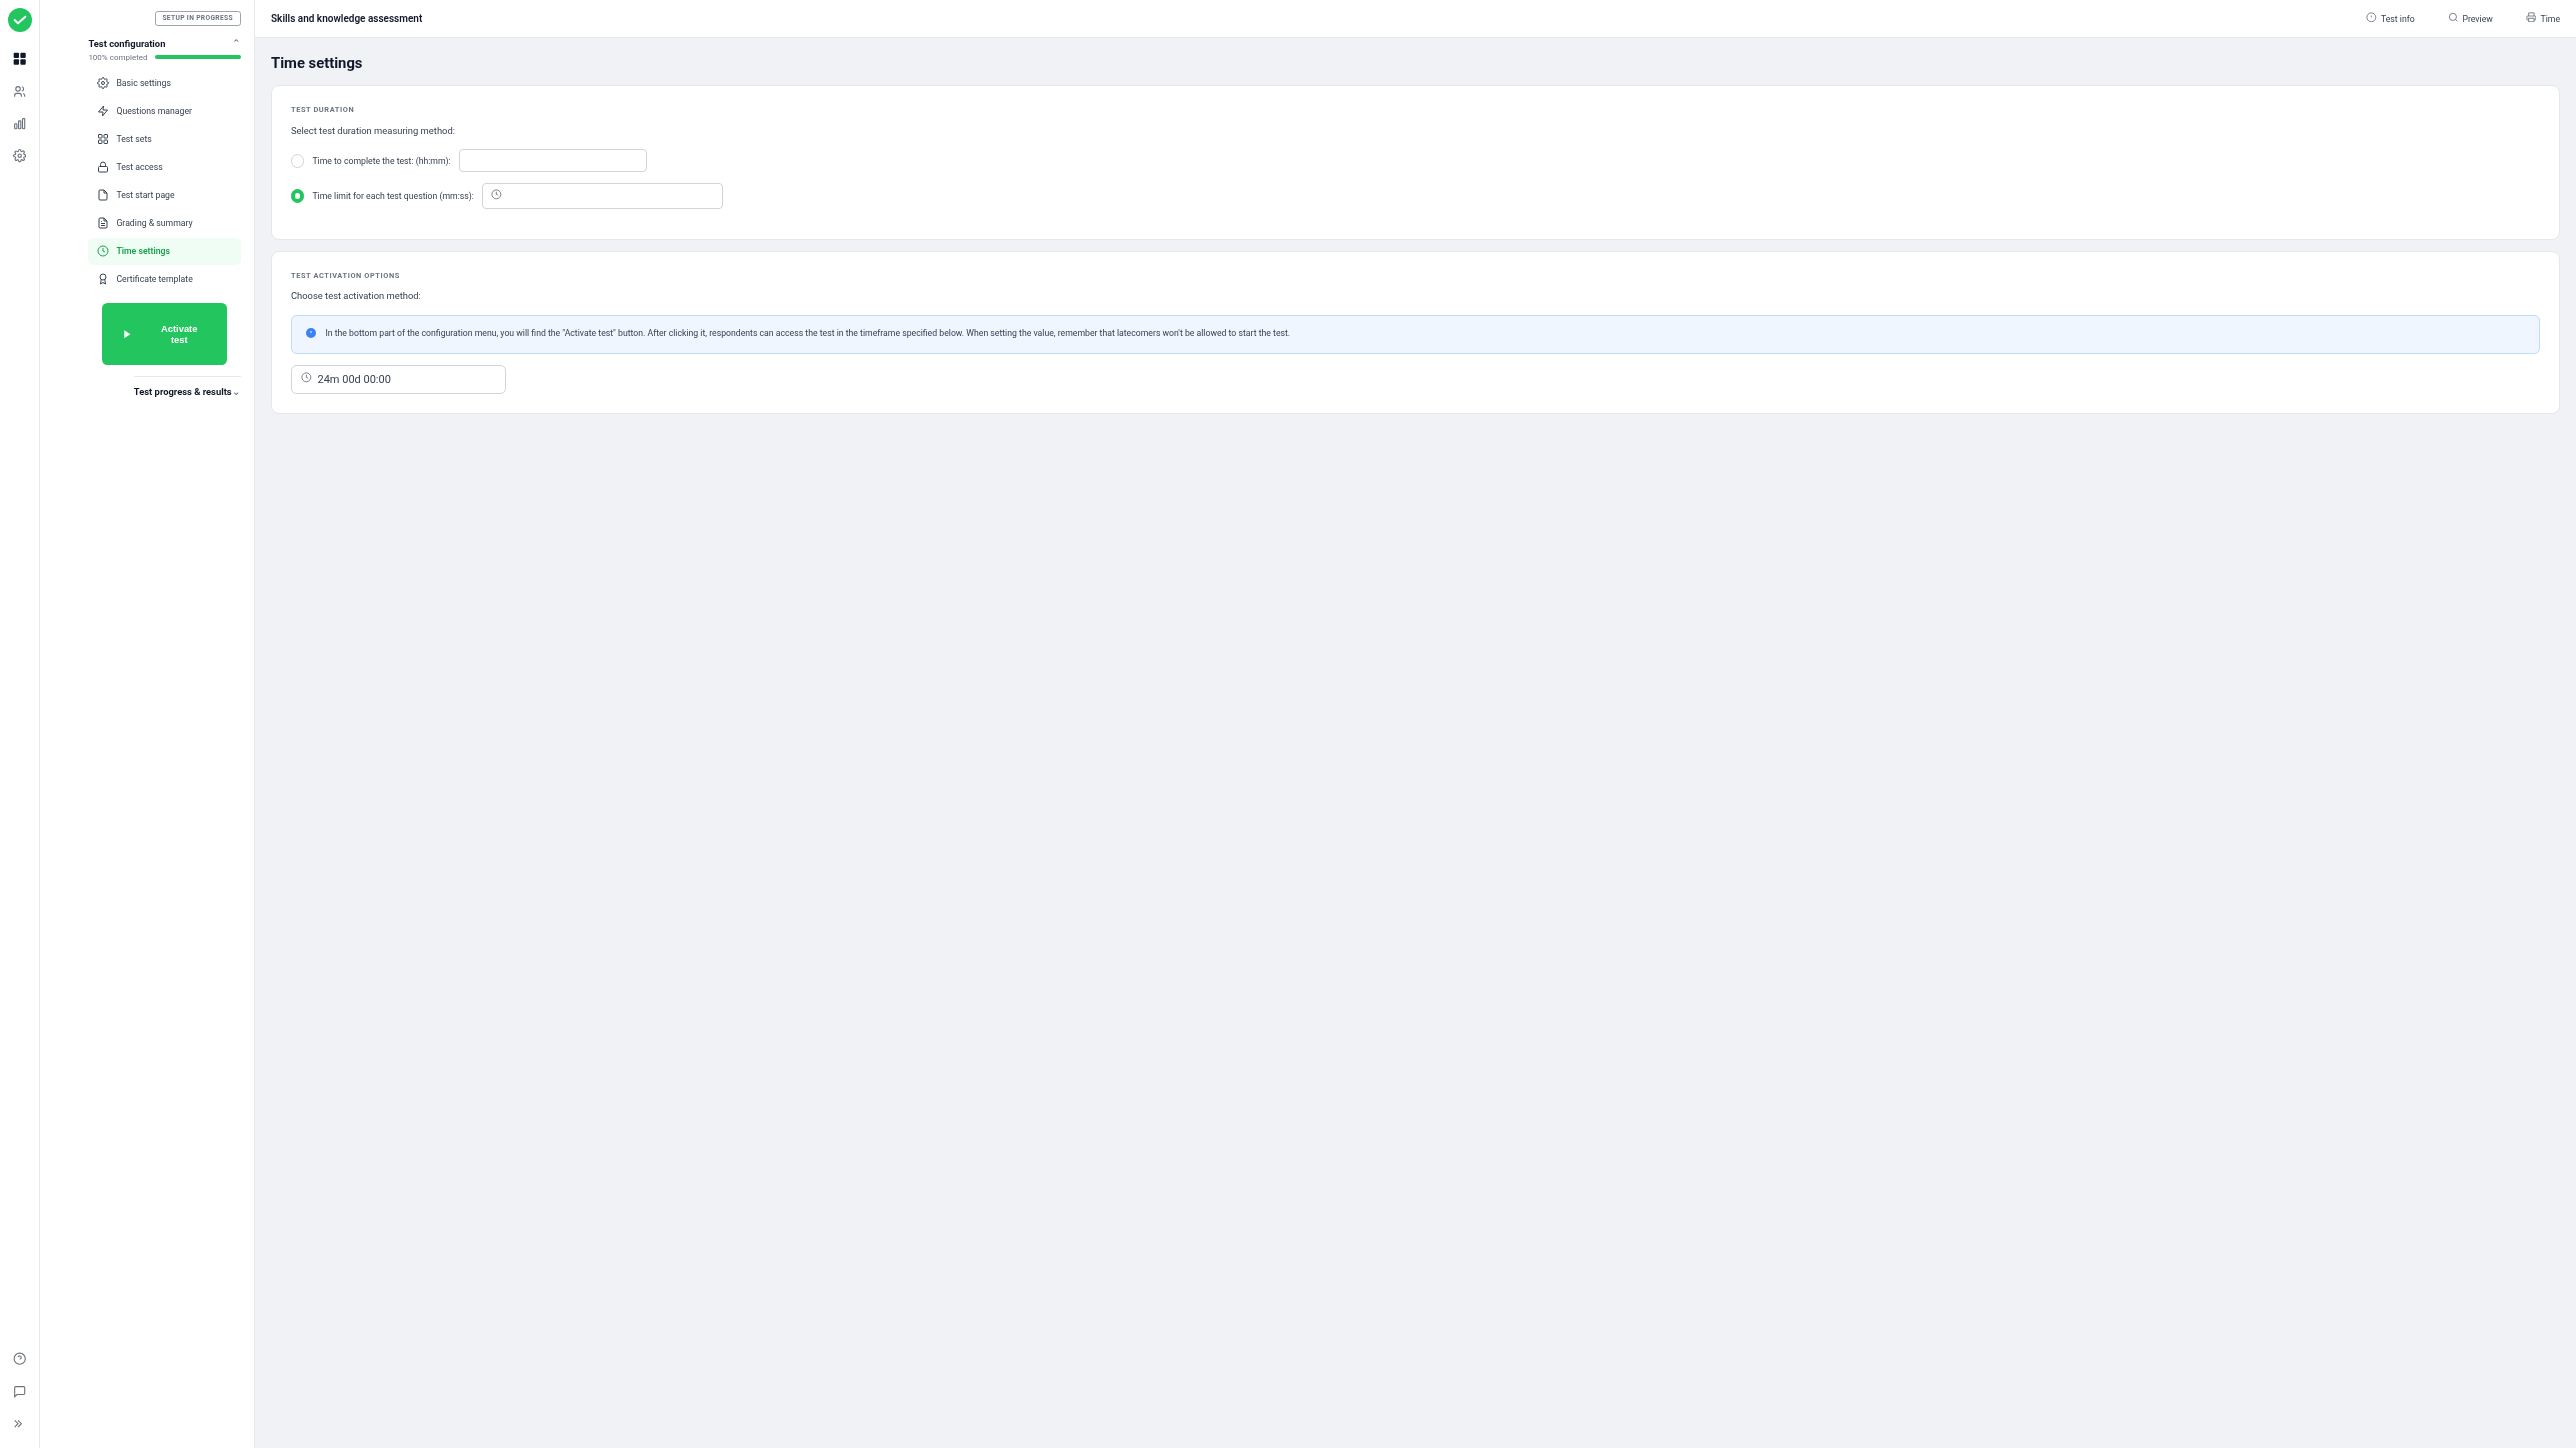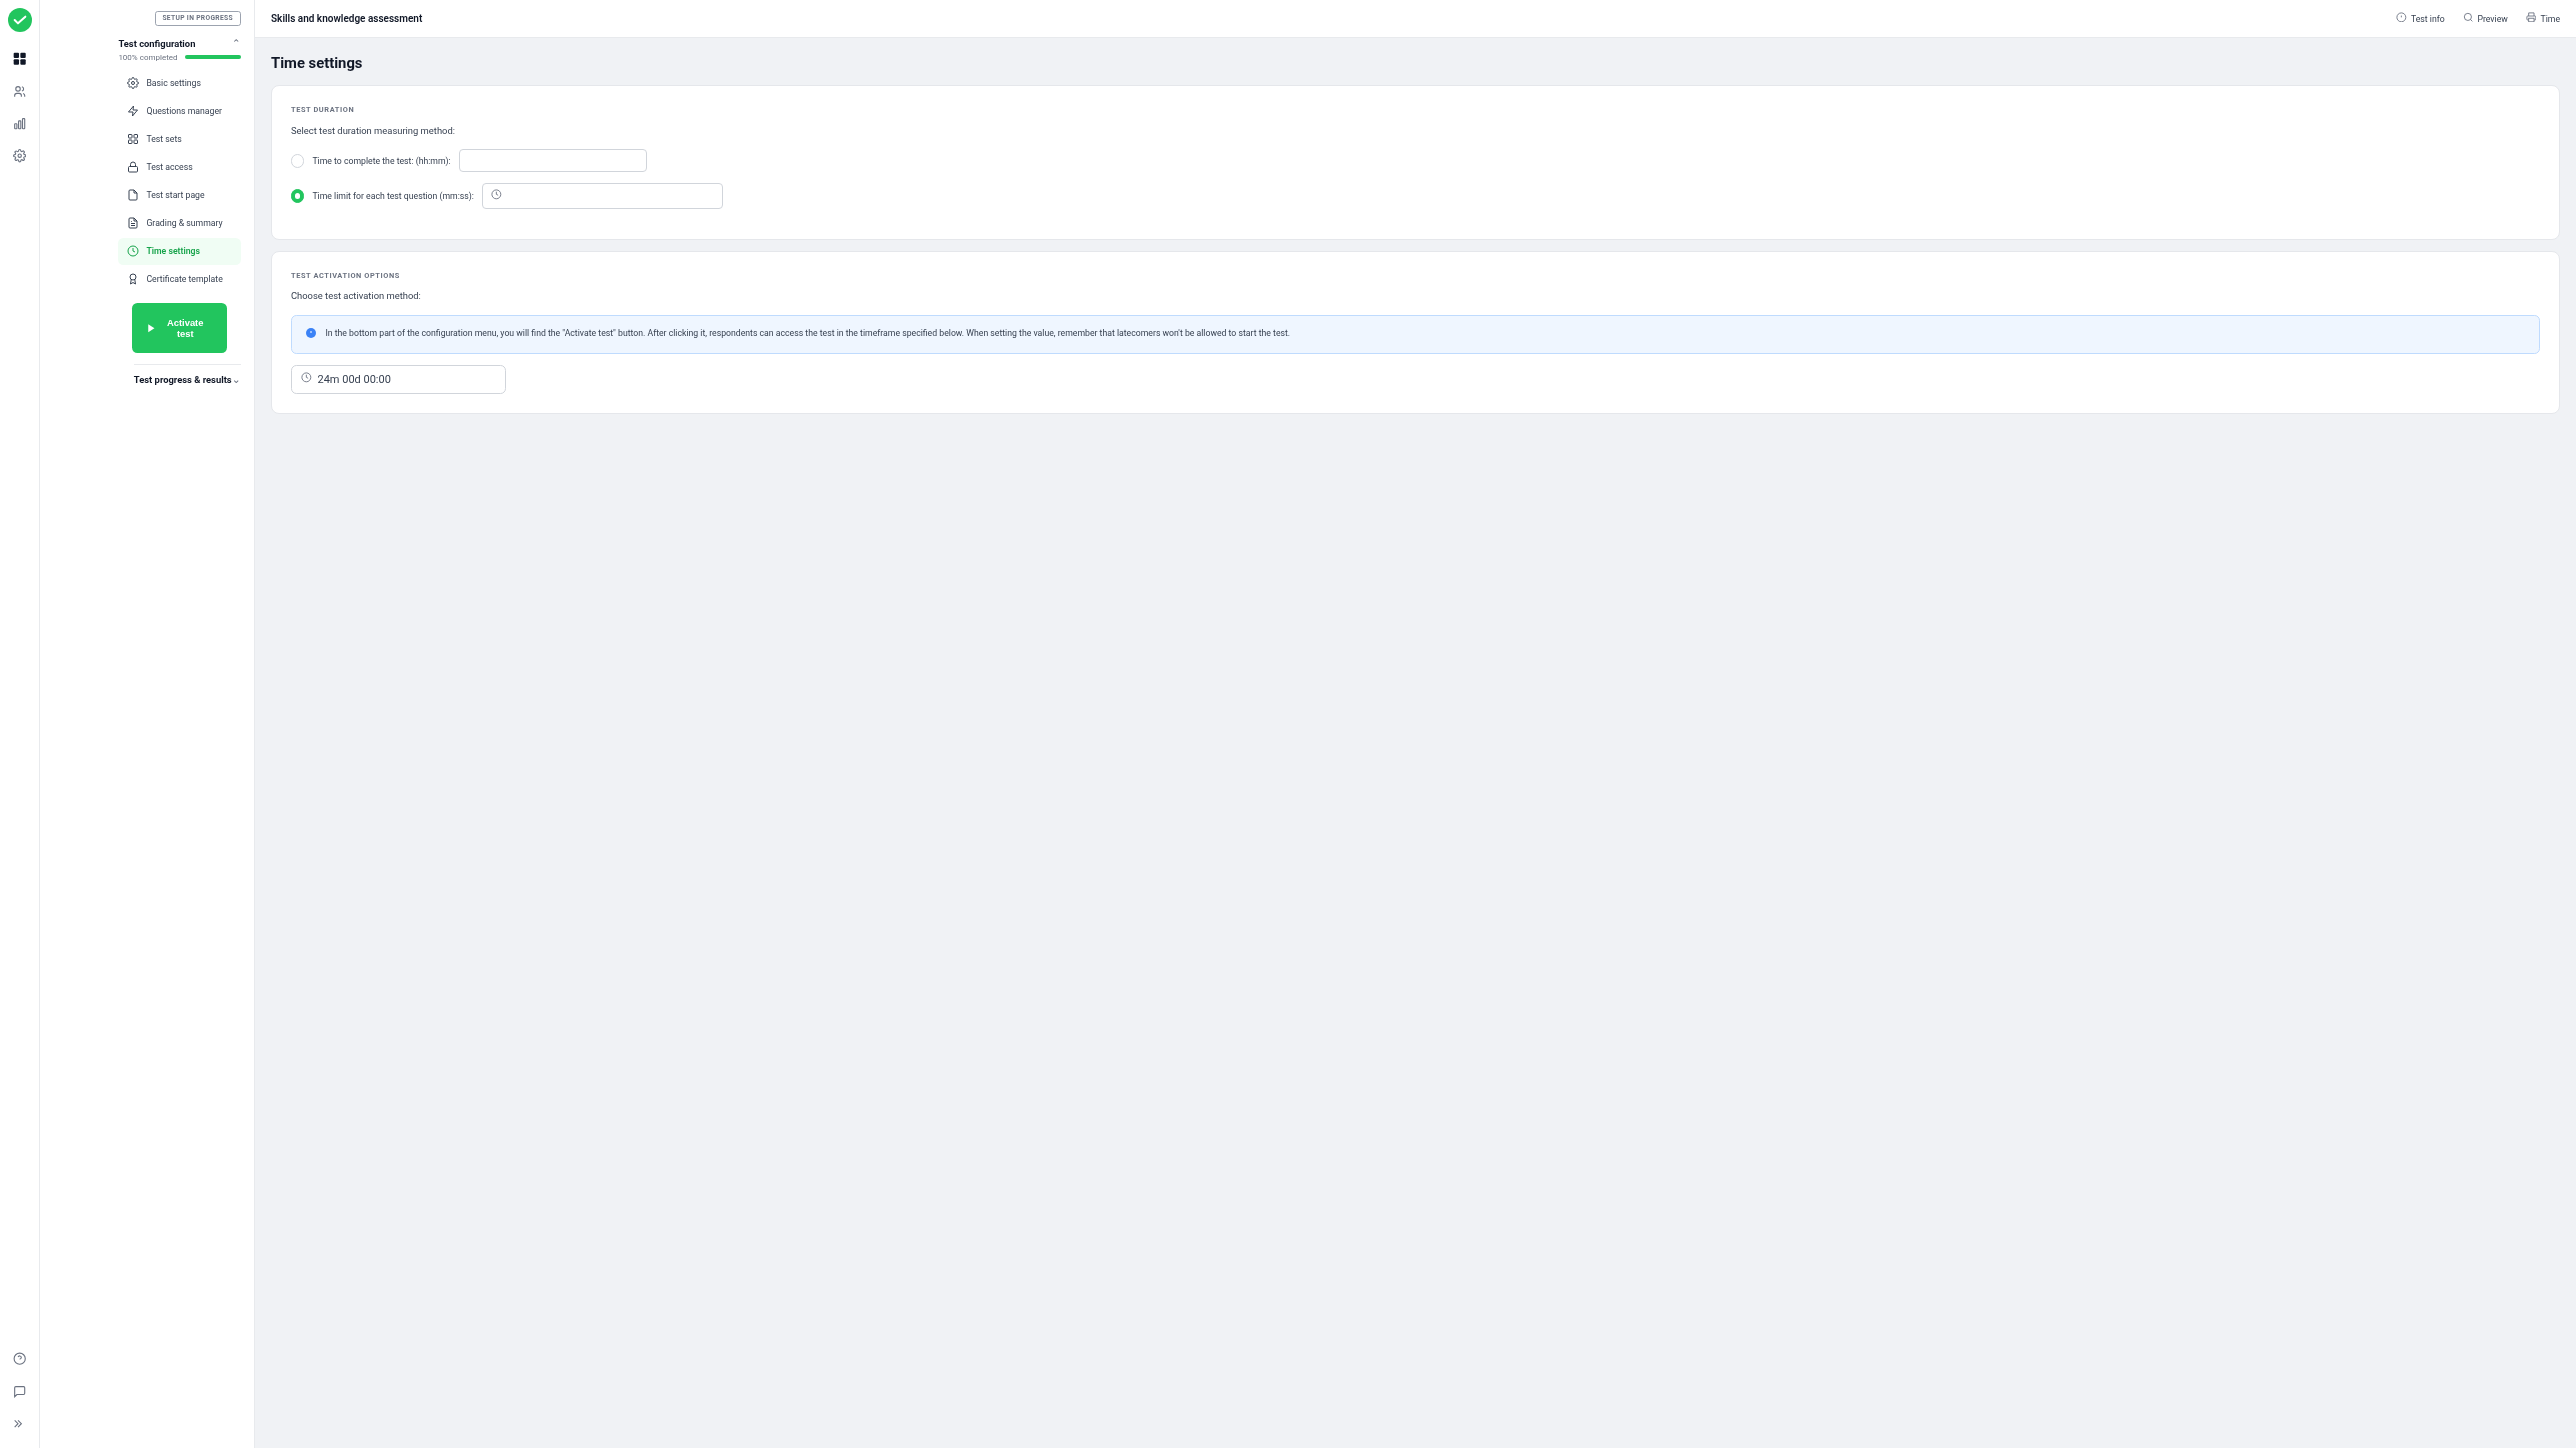--- a/index.html
+++ b/index.html
@@ -129,26 +129,26 @@
     .menu-item.active .menu-item-icon { color: #16a34a; }
 
     .activate-btn {
       margin: 10.7px 13.4px;
       background: #22c55e;
       color: #fff;
       font-weight: 700;
       font-size: 9.4px;
       border: none;
       border-radius: 5.4px;
-      padding: 14px;
+      padding: 20px;
       cursor: pointer;
       display: flex;
       align-items: center;
       justify-content: center;
-      gap: 1px;
+      gap: 19px;
       width: calc(100% - 27px);
     }
 
     .results-section {
       padding: 0 13.4px 10.7px;
     }
     .results-title-row {
       display: flex;
       align-items: center;
       justify-content: space-between;
@@ -179,21 +179,21 @@
       flex-shrink: 0;
     }
     .top-bar-title {
       font-size: 10px;
       font-weight: 600;
       color: #111827;
     }
     .top-bar-actions {
       display: flex;
       align-items: center;
-      gap: 18px;
+      gap: 33px;
     }
     .top-bar-action {
       display: flex;
       align-items: center;
       gap: 4px;
       color: #374151;
       font-size: 8.7px;
       cursor: pointer;
     }
     .top-bar-action-icon { font-size: 10.7px; color: #6b7280; }

